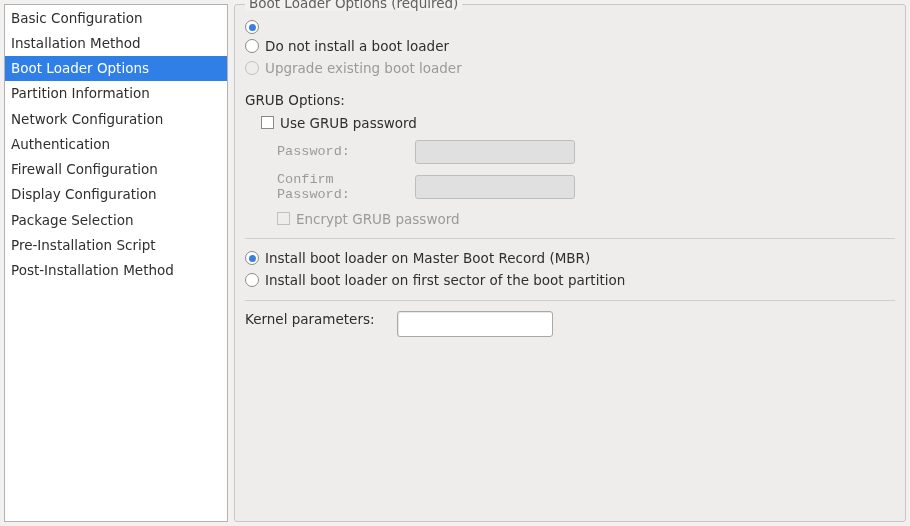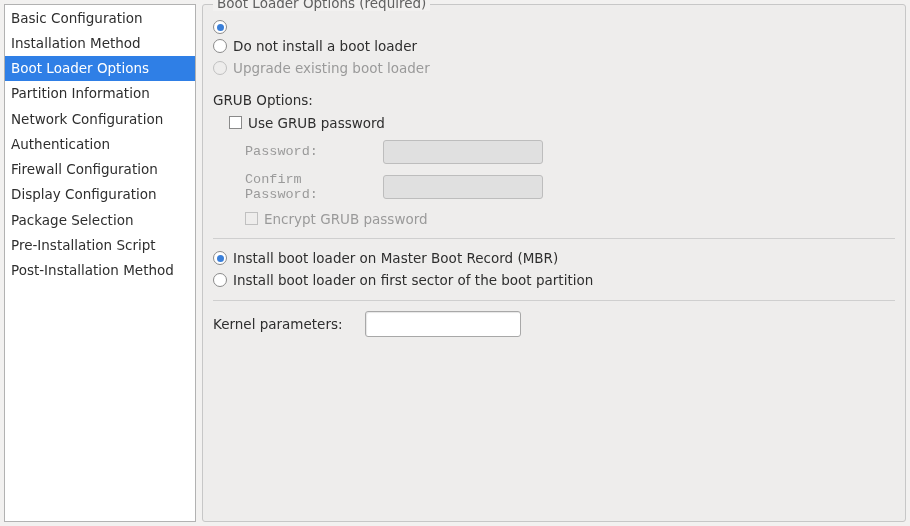--- a/index.html
+++ b/index.html
@@ -11,21 +11,21 @@
     background: #f2f1f0;
     color: #2e2e2e;
   }
   .app {
     display: flex;
     width: 910px; height: 526px;
     padding: 4px;
     gap: 6px;
   }
   .sidebar {
-    width: 192px;
+    width: 224px;
     background: #ffffff;
     border: 1px solid #b2b2b2;
     overflow: hidden;
   }
   .sidebar-item {
     padding: 2.5px 6px;
     cursor: pointer;
     line-height: 1.5;
     white-space: nowrap;
   }
@@ -115,21 +115,21 @@
   }
 
   hr.sep {
     border: none;
     border-top: 1px solid #cfcfcf;
     margin: 8px 0;
   }
 
   .kernel-row {
     display: flex;
-    align-items: center;
+    align-items: flex-start;
     gap: 22px;
     margin-top: 10px;
   }
   .kernel-row .text-input.enabled {
     width: 156px;
     height: 26px;
     box-shadow: inset 1px 1px 1px rgba(0,0,0,.1);
   }
 </style>
 </head>

